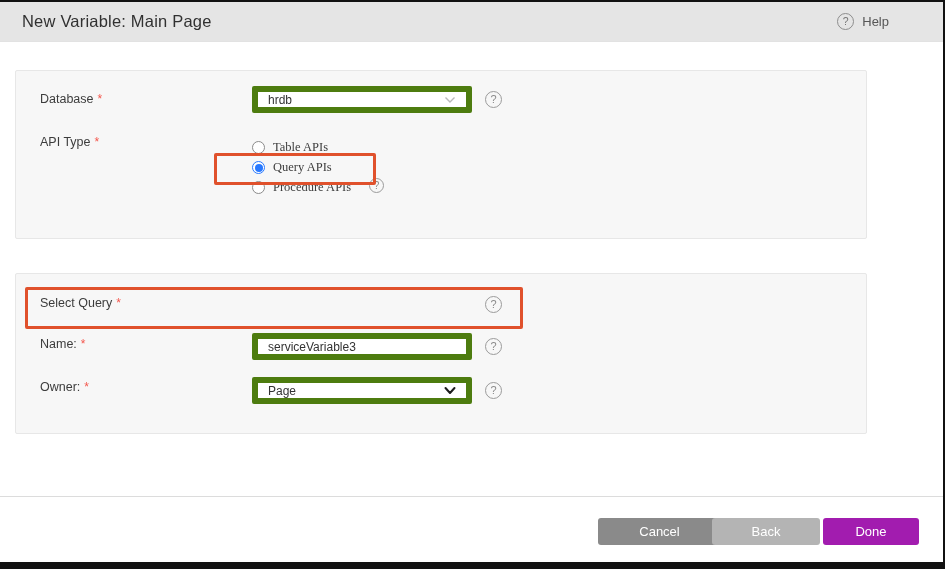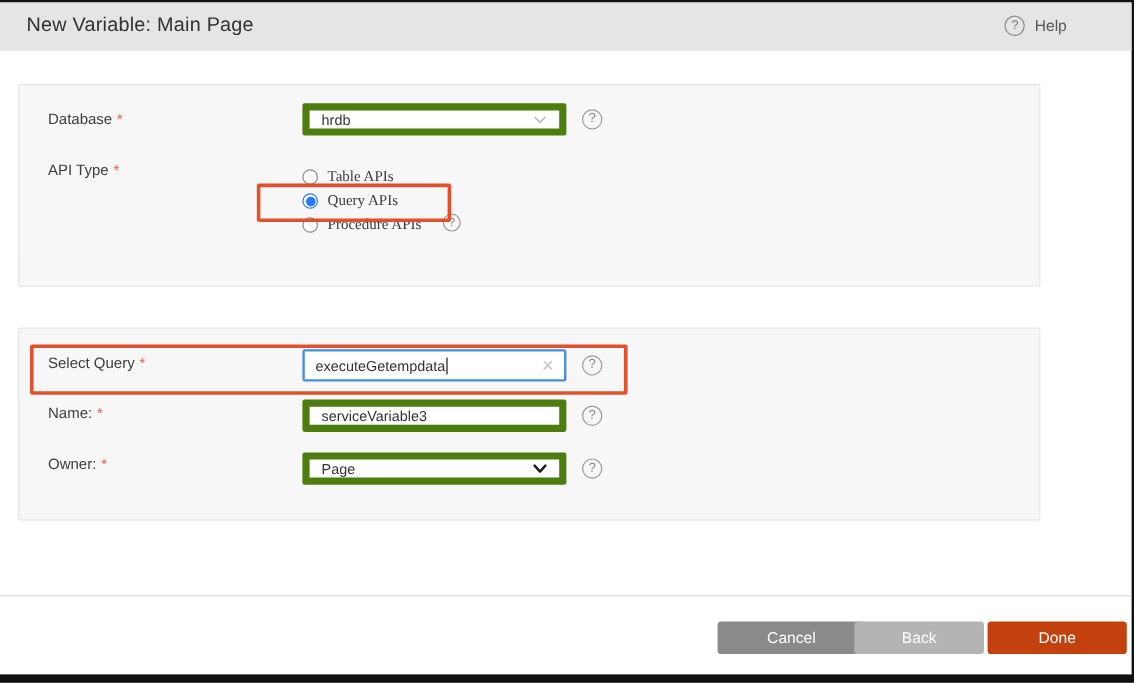--- a/index.html
+++ b/index.html
@@ -52,21 +52,21 @@
   
   .hl-box{position:absolute;border:3px solid #e0512c;border-radius:2px;pointer-events:none;}
 
   
   .divider{position:absolute;left:0;right:0;top:494px;height:0;border-top:1px solid #dcdcdc;}
   .btn{position:absolute;top:516px;height:27px;border:none;border-radius:3px;color:#fff;
     font-size:13px;display:flex;align-items:center;justify-content:center;cursor:pointer;
     font-family:inherit;padding:0;}
   #btn-cancel{left:598px;width:123px;background:#8a8a8a;}
   #btn-back{left:712px;width:108px;background:#b4b4b4;}
-  #btn-done{left:823px;width:116px;background:#c2410c;}
+  #btn-done{left:823px;width:96px;background:#a21caf;}
 </style>
 </head>
 <body>
 
 <div class="frame">
   <div class="page">
 
     <div class="titlebar">
       <div class="title">New Variable: Main Page</div>
       <div class="help">
@@ -111,25 +111,20 @@
       <div class="hl-box" style="left:198px;top:82px;width:156px;height:26px;"></div>
     </div>
 
     <div class="panel" id="panel-query">
 
       <div class="hl-box" style="left:9px;top:13px;width:492px;height:36px;"></div>
 
       <div class="flabel" style="top:22px;">
         <span>Select Query</span><span class="req">*</span>
       </div>
-      <div class="tinput focused" style="top:17px;">
-        <span>executeGetempdata</span>
-        <span class="caret"></span>
-        <span class="clear-x">✕</span>
-      </div>
       <div class="qicon" style="left:469px;top:22px;">?</div>
 
       <div class="flabel" style="top:63px;text-align:right;">
         <span>Name:</span><span class="req">*</span>
       </div>
       <div class="tinput" style="top:59px;">
         <span>serviceVariable3</span>
       </div>
       <div class="qicon" style="left:469px;top:64px;">?</div>
 

